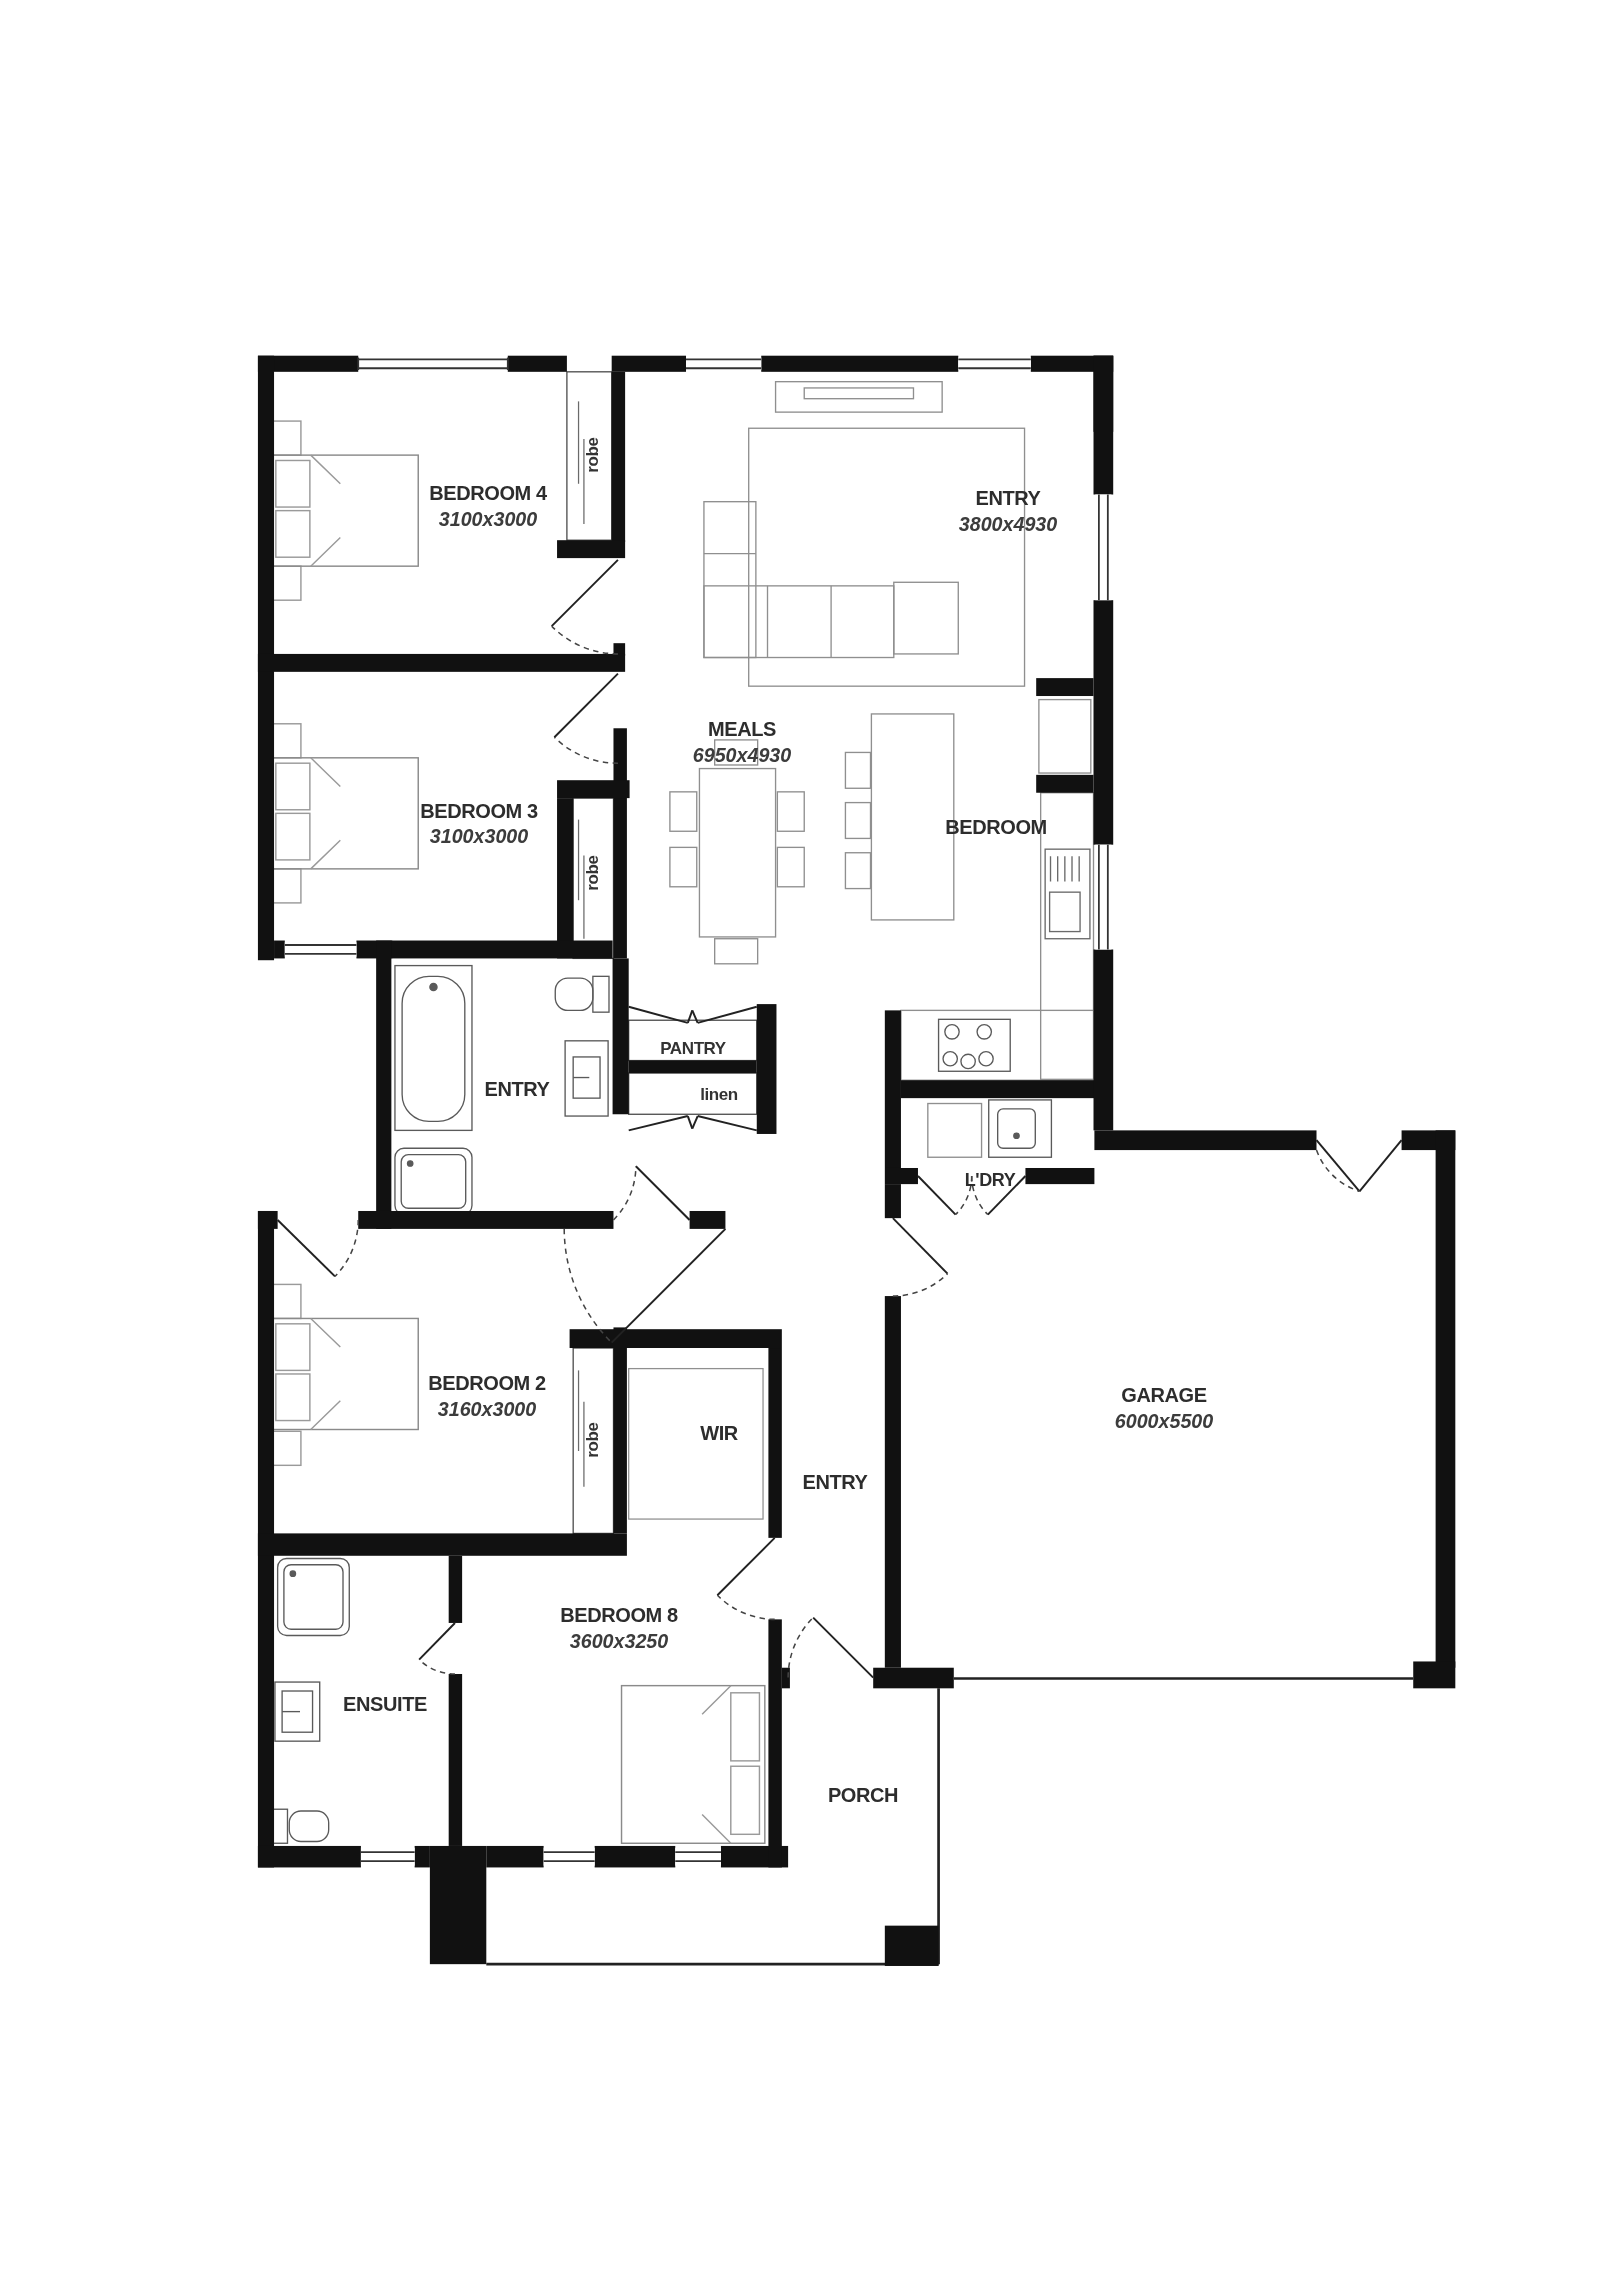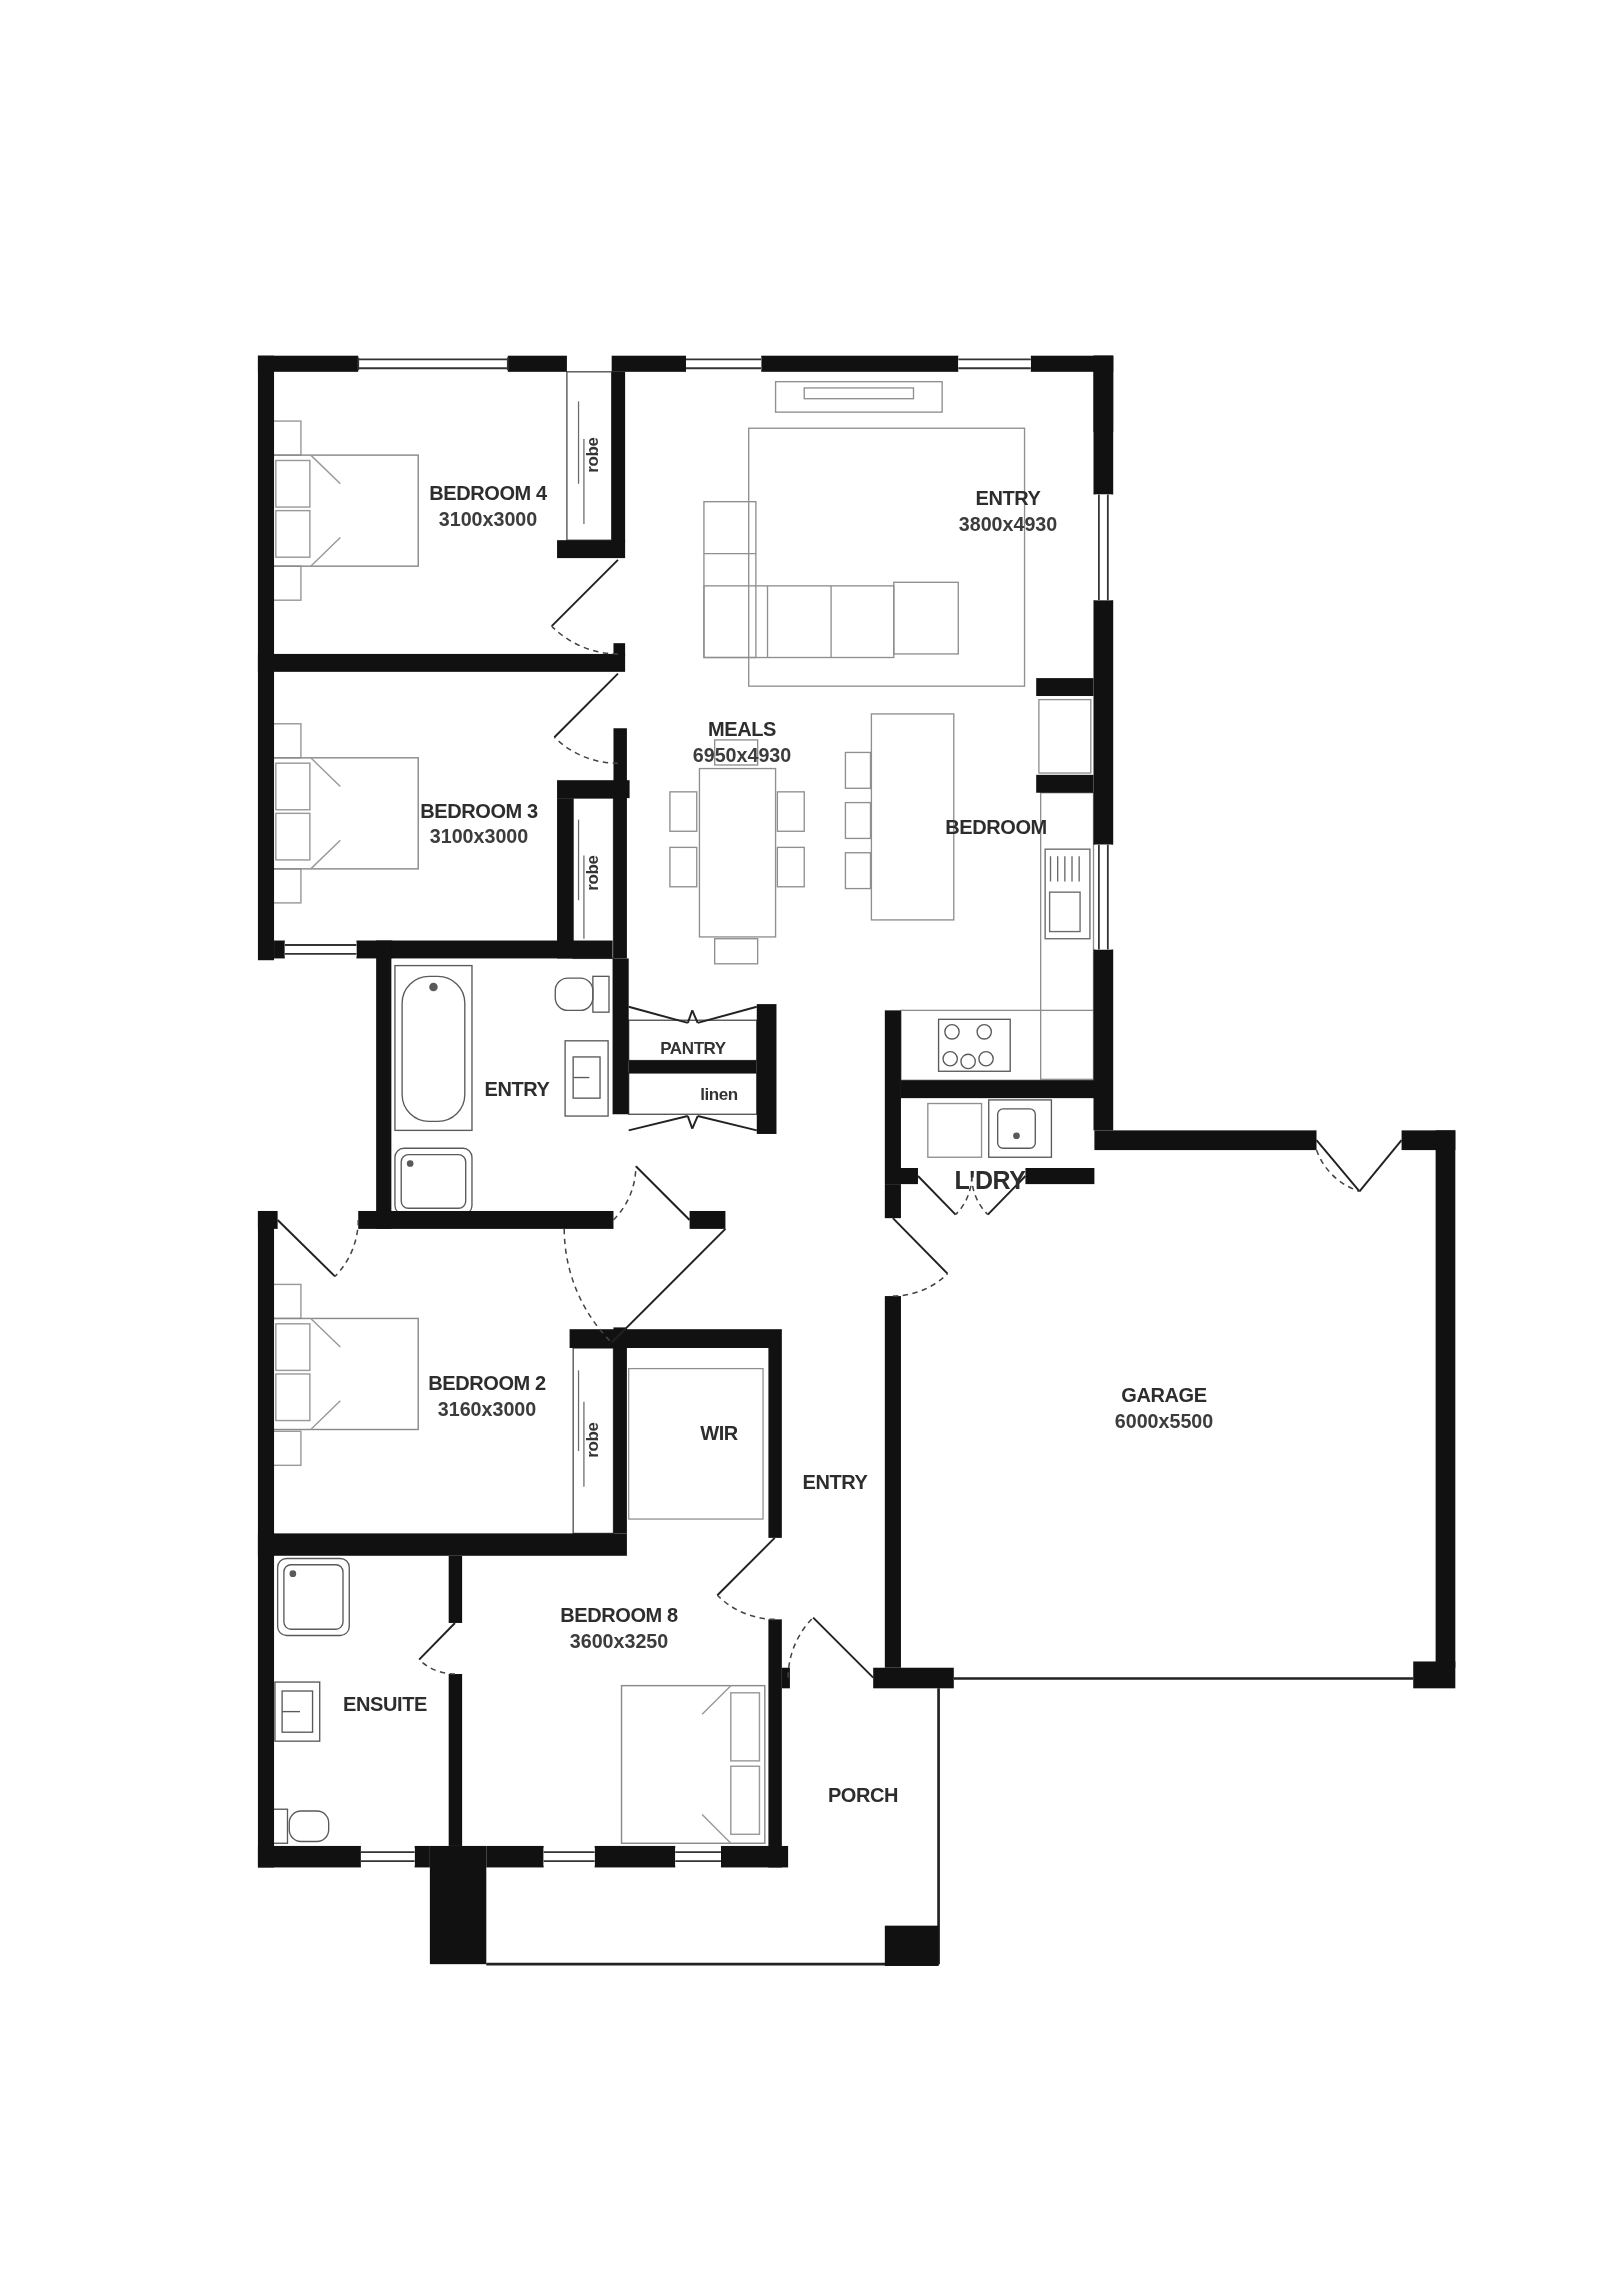--- a/index.html
+++ b/index.html
@@ -2,22 +2,22 @@
 <html style="font-size:14.3px"><head>
 <meta charset="utf-8">
 <style>
   html,body{margin:0;padding:0;background:#ffffff;}
   #canvas{position:relative;width:1621px;height:2293px;background:#fff;overflow:hidden;
           font-family:"Liberation Sans",sans-serif;}
   #plan-svg{position:absolute;left:0;top:0;}
   .lbl{position:absolute;font-weight:bold;color:#2d2d2d;white-space:nowrap;
        transform:translate(-50%,-50%);letter-spacing:-0.4px;line-height:1;}
   .big{font-size:20px;}
-  .mid{font-size:25px;}
-  .dim{font-size:19.7px;color:#3c3c3c;letter-spacing:0;}
+  .mid{font-size:18px;}
+  .dim{font-size:19.7px;color:#3c3c3c;letter-spacing:0;font-style:italic;}
   .sm{font-size:17px;color:#333;}
   .rot{transform:translate(-50%,-50%) rotate(-90deg);}
 </style>
 </head>
 <body>
 
 <div id="canvas">
 
 <svg id="plan-svg" width="1621" height="2293" viewBox="0 0 1810 2560">
 

